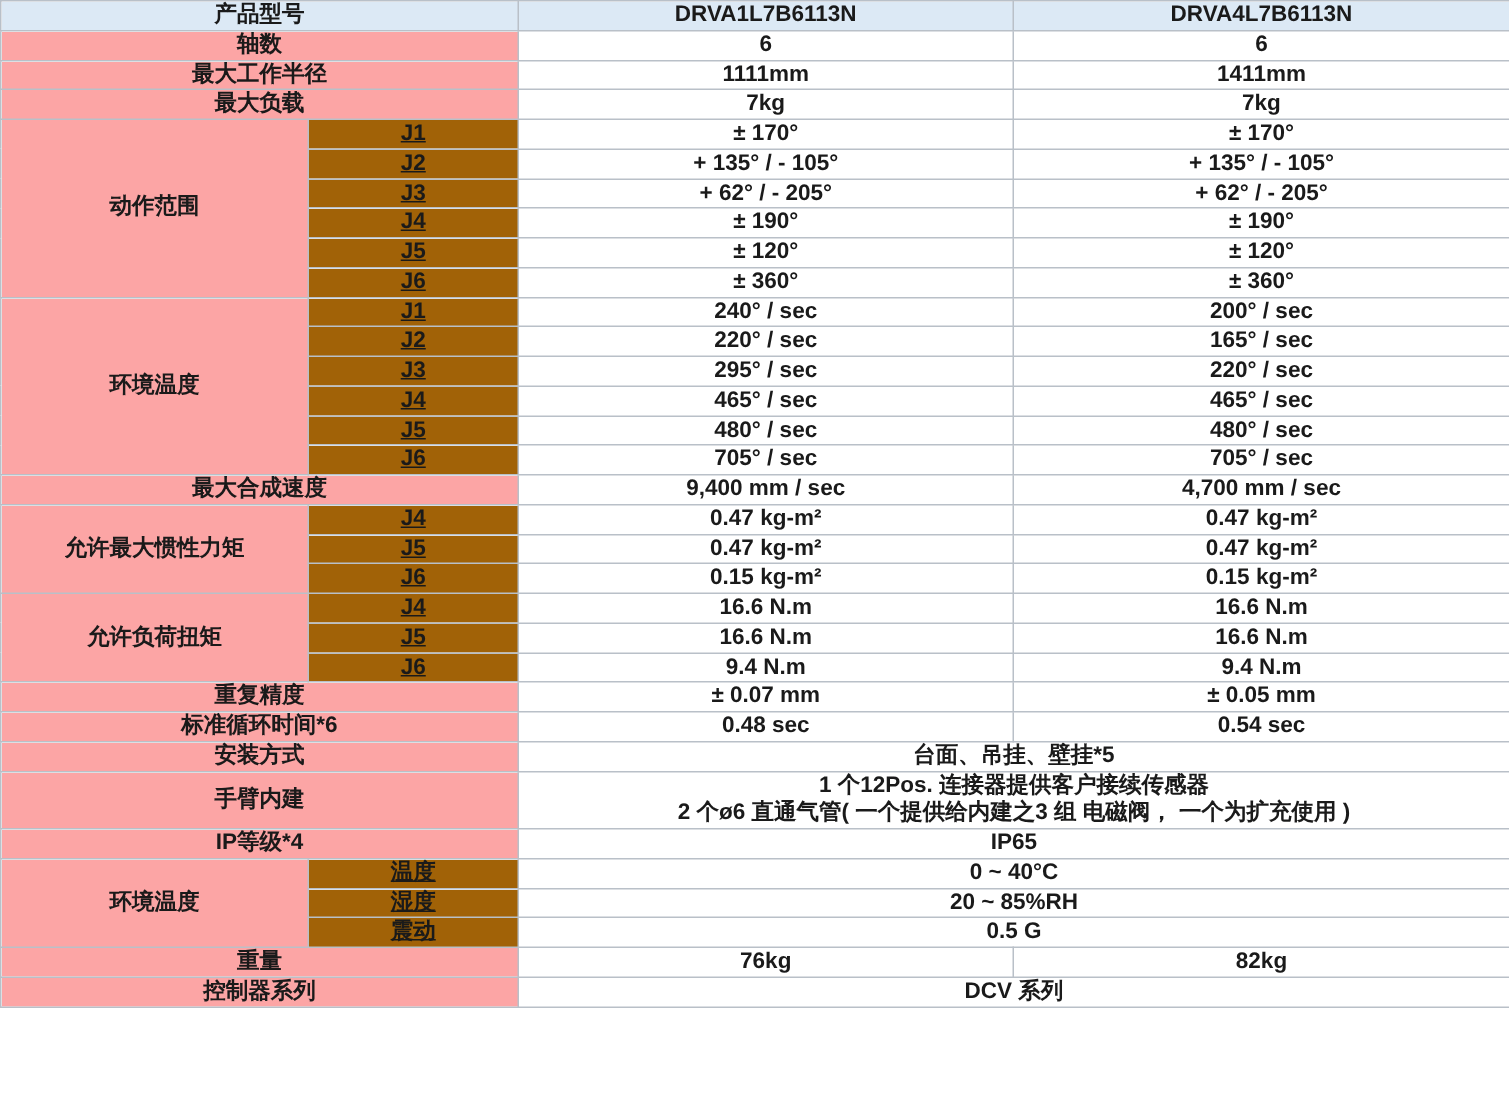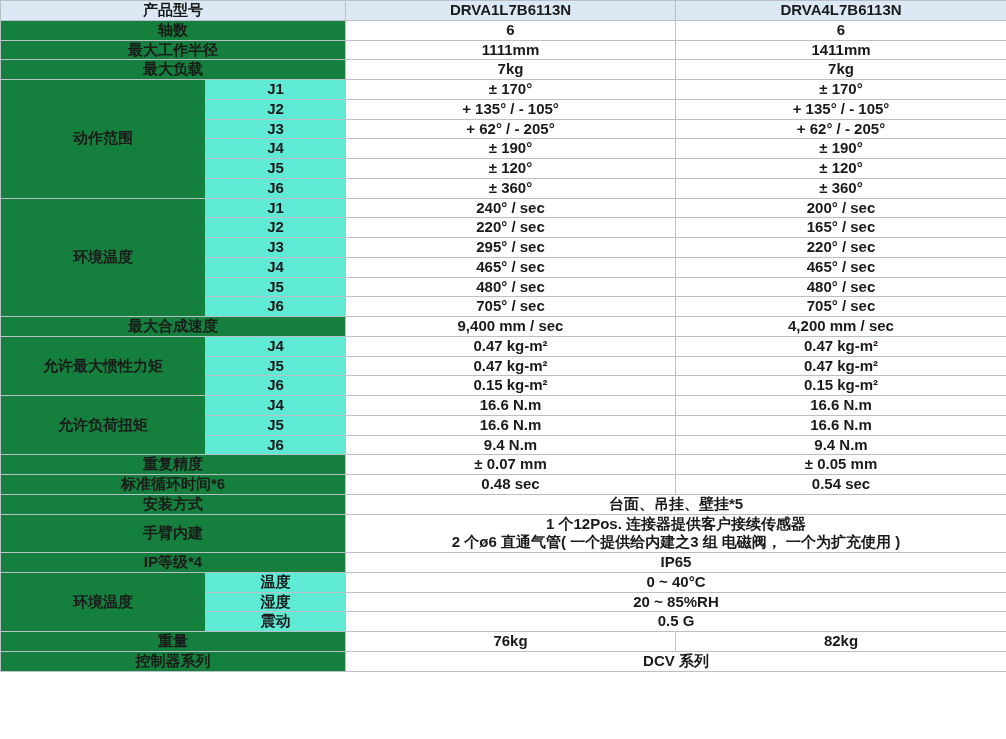--- a/index.html
+++ b/index.html
@@ -32,24 +32,25 @@
     white-space: nowrap;
   }
   
   col.c-label { width: 205px; }
   col.c-sub   { width: 140px; }
   col.c-val1  { width: 330px; }
   col.c-val2  { width: 331px; }
 
   
   .lbl {
-    background: #15803d;
+    background: #fca5a5;
   }
   .sub {
-    background: #5eead4;
+    background: #a16207;
+    text-decoration: underline;
   }
   .val {
     background: #ffffff;
   }
   .hdr {
     background: #dce9f5;
   }
   .multi {
     line-height: 1.5;
     white-space: normal;
@@ -156,21 +157,21 @@
     </tr>
     <tr>
       <td class="sub">J6</td>
       <td class="val">705° / sec</td>
       <td class="val">705° / sec</td>
     </tr>
 
     <tr>
       <td class="lbl" colspan="2">最大合成速度</td>
       <td class="val">9,400 mm / sec</td>
-      <td class="val">4,200 mm / sec</td>
+      <td class="val">4,700 mm / sec</td>
     </tr>
 
     <tr>
       <td class="lbl" rowspan="3">允许最大惯性力矩</td>
       <td class="sub">J4</td>
       <td class="val">0.47 kg-m²</td>
       <td class="val">0.47 kg-m²</td>
     </tr>
     <tr>
       <td class="sub">J5</td>

